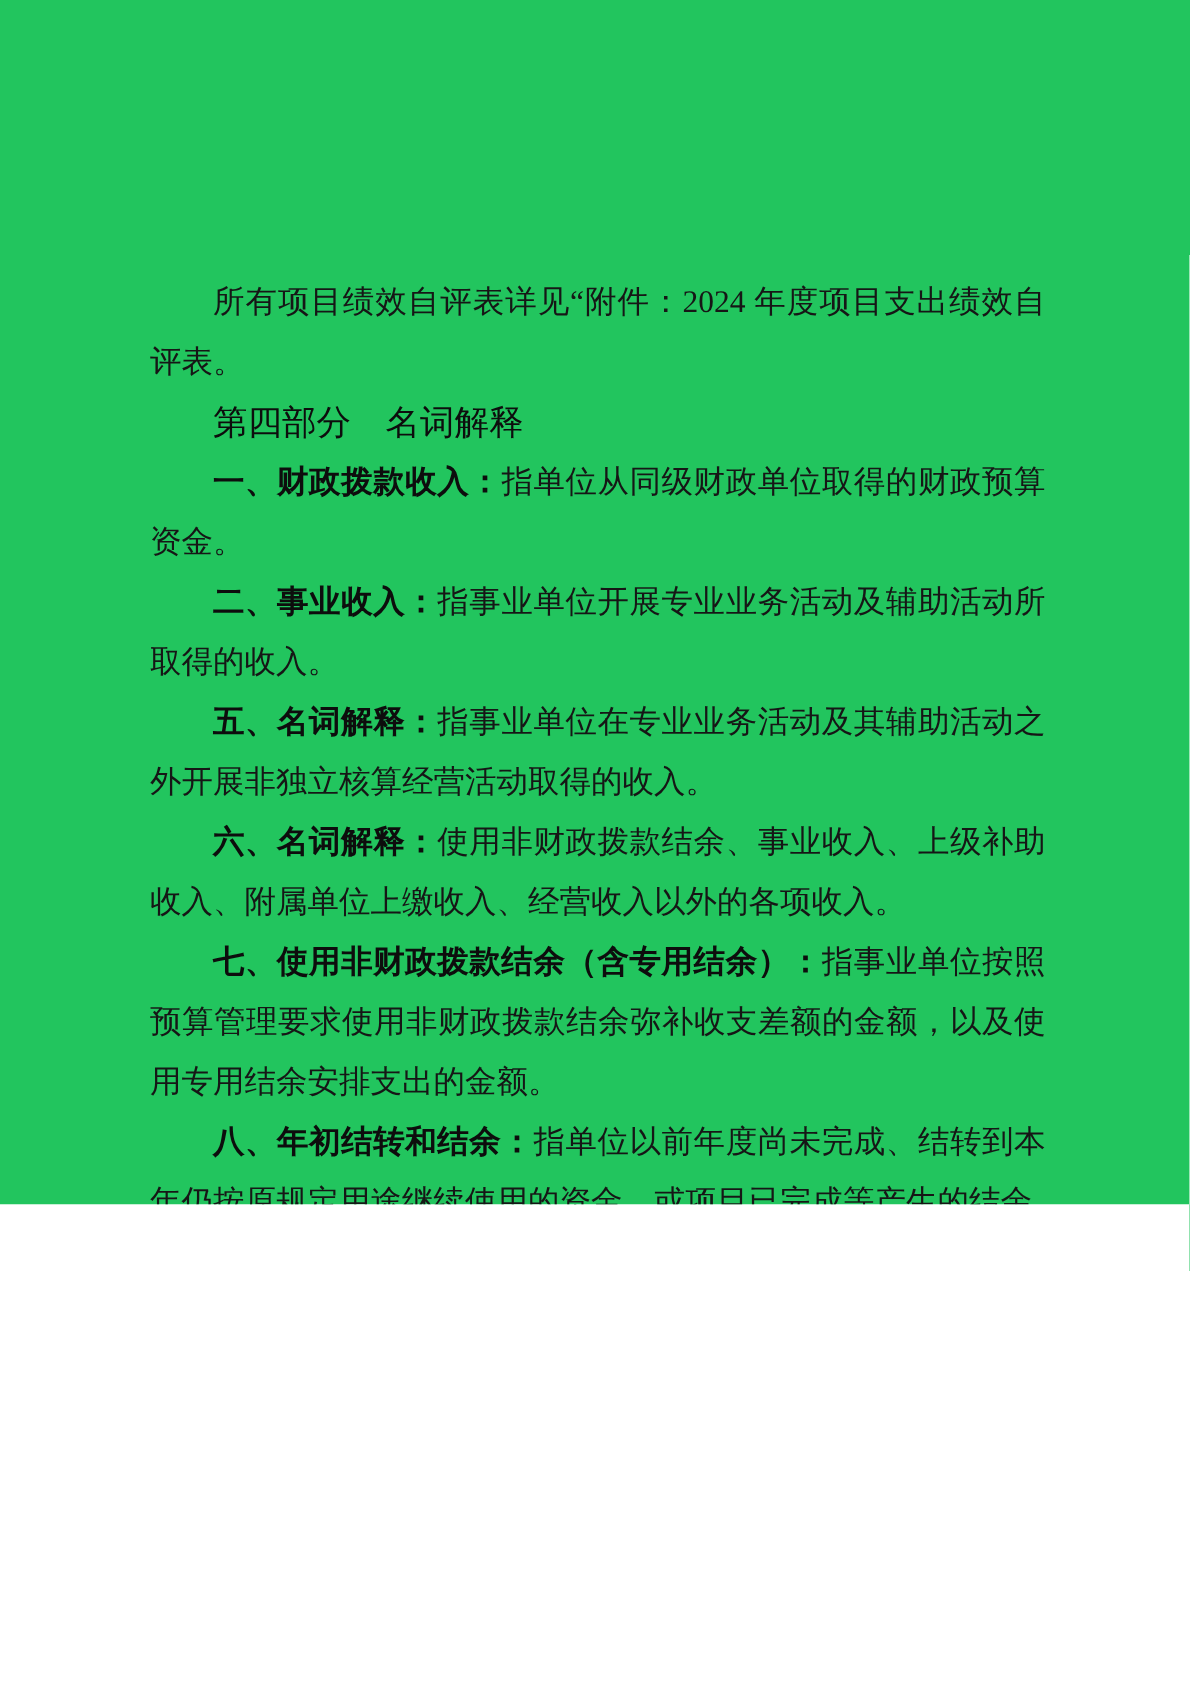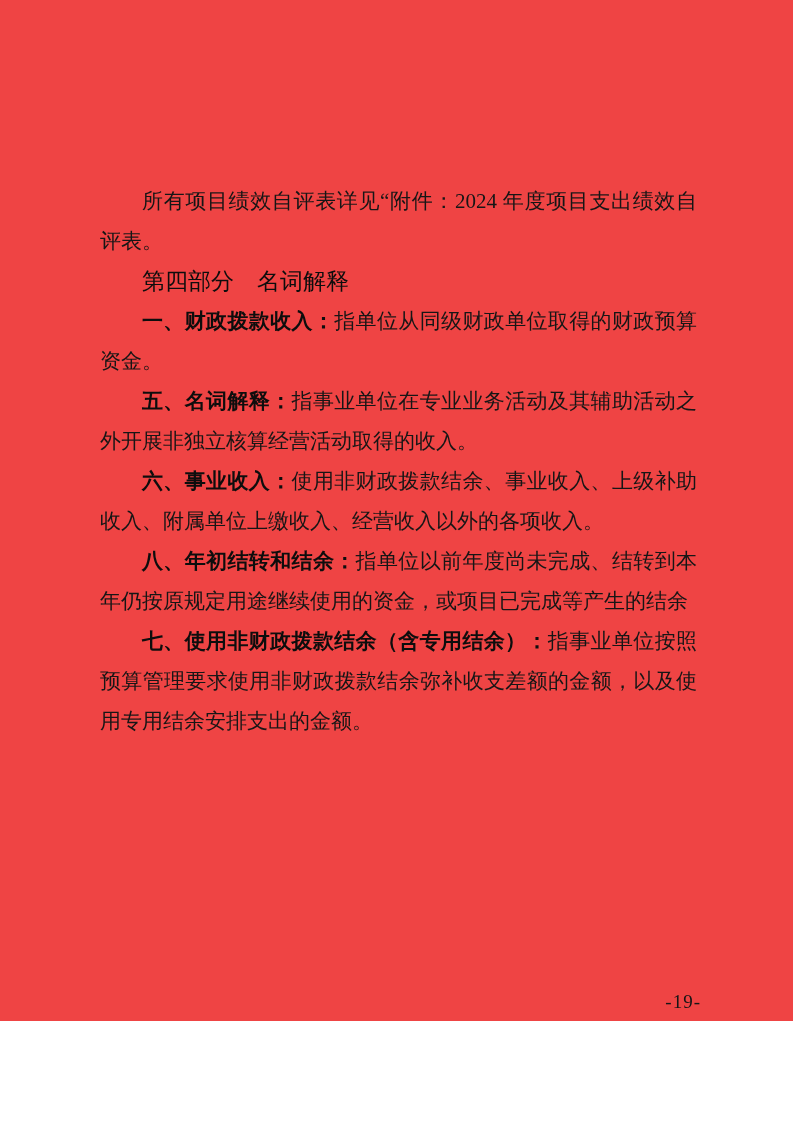--- a/index.html
+++ b/index.html
@@ -3,22 +3,22 @@
   <meta charset="utf-8">
   <style>
     html, body {
       margin: 0;
       padding: 0;
       background: #ffffff;
     }
     .page {
       position: relative;
       width: 793px;
-      height: 1021px;
-      background: #ef4444;
+      height: 803px;
+      background: #22c55e;
       overflow: hidden;
       color: #161616;
       font-family: "Liberation Serif", "DejaVu Serif", serif;
     }
     .content {
       position: absolute;
       left: 100px;
       top: 181px;
       width: 597px;
       font-size: 21px;
@@ -56,27 +56,28 @@
 
 <div class="page">
   <div class="content">
 
     <p class="para">所有项目绩效自评表详见“附件：2024 年度项目支出绩效自评表。</p>
 
     <p class="para heading">第四部分　名词解释</p>
 
     <p class="para"><b class="term-label">一、财政拨款收入：</b><span>指单位从同级财政单位取得的财政预算资金。</span></p>
 
+    <p class="para"><b class="term-label">二、事业收入：</b><span>指事业单位开展专业业务活动及辅助活动所取得的收入。</span></p>
 
 
 
     <p class="para"><b class="term-label">五、名词解释：</b><span>指事业单位在专业业务活动及其辅助活动之外开展非独立核算经营活动取得的收入。</span></p>
 
-    <p class="para"><b class="term-label">六、事业收入：</b><span>使用非财政拨款结余、事业收入、上级补助收入、附属单位上缴收入、经营收入以外的各项收入。</span></p>
+    <p class="para"><b class="term-label">六、名词解释：</b><span>使用非财政拨款结余、事业收入、上级补助收入、附属单位上缴收入、经营收入以外的各项收入。</span></p>
+
+    <p class="para"><b class="term-label">七、使用非财政拨款结余（含专用结余）：</b><span>指事业单位按照预算管理要求使用非财政拨款结余弥补收支差额的金额，以及使用专用结余安排支出的金额。</span></p>
 
     <p class="para"><b class="term-label">八、年初结转和结余：</b><span>指单位以前年度尚未完成、结转到本年仍按原规定用途继续使用的资金，或项目已完成等产生的结余</span></p>
-
-    <p class="para"><b class="term-label">七、使用非财政拨款结余（含专用结余）：</b><span>指事业单位按照预算管理要求使用非财政拨款结余弥补收支差额的金额，以及使用专用结余安排支出的金额。</span></p>
 
   </div>
 
   <div class="page-number">-19-</div>
 </div>
 
 </body></html>

